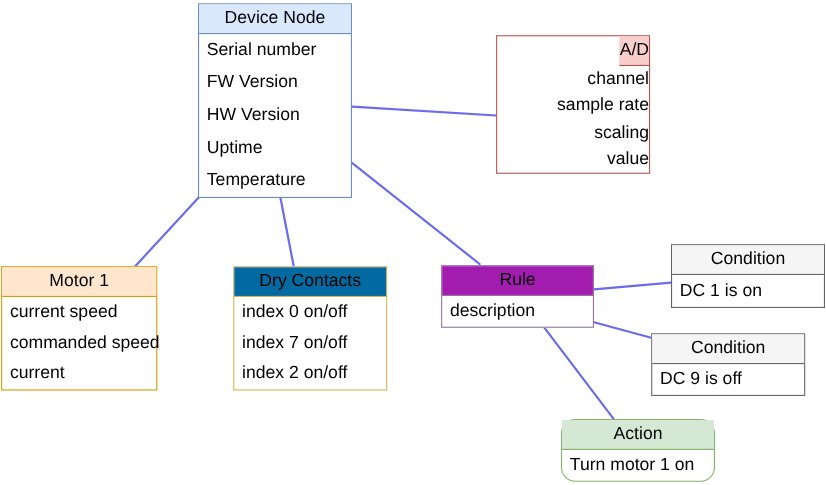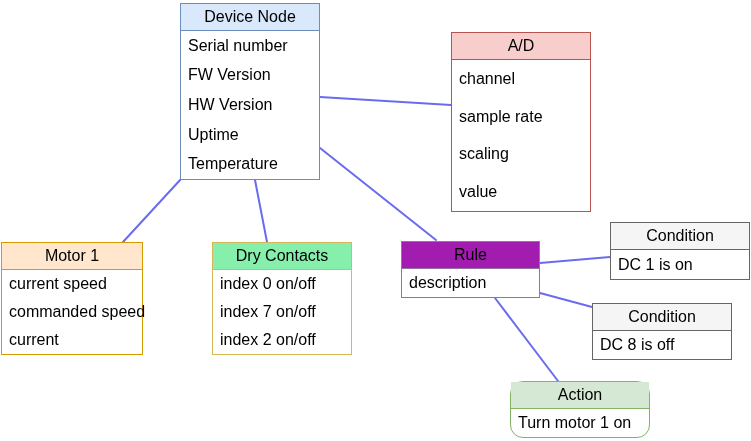--- a/index.html
+++ b/index.html
@@ -57,48 +57,48 @@
       <line x1="495" y1="298" x2="558" y2="381" stroke="#6b6bef" stroke-width="2" stroke-linecap="round"></line>
     </svg>
 <div class="node" style="left: 180px; top: 3px; width: 140px; height: 177px; border-color: rgb(108, 142, 191);">
       <div class="node-header" style="background: rgb(218, 232, 252); border-bottom-color: rgb(108, 142, 191);">Device Node</div>
       <div class="node-row">Serial number</div>
       <div class="node-row">FW Version</div>
       <div class="node-row">HW Version</div>
       <div class="node-row">Uptime</div>
       <div class="node-row">Temperature</div>
     </div>
-    <div class="node" style="left: 451px; top: 32px; width: 140px; height: 180px; border-color: rgb(184, 84, 80);">
+    <div class="node" style="left: 451px; top: 32px; width: 140px; height: 126px; border-color: rgb(184, 84, 80); align-items: flex-end;">
       <div class="node-header" style="background: rgb(248, 206, 204); border-bottom-color: rgb(184, 84, 80);">A/D</div>
       <div class="node-row">channel</div>
       <div class="node-row">sample rate</div>
       <div class="node-row">scaling</div>
       <div class="node-row">value</div>
     </div>
     <div class="node" style="left: 1px; top: 242px; width: 142px; height: 113px; border-color: rgb(215, 155, 0); justify-content: space-between;">
       <div class="node-header" style="background: rgb(255, 230, 204); border-bottom-color: rgb(215, 155, 0);">Motor 1</div>
       <div class="node-row">current speed</div>
       <div class="node-row">commanded speed</div>
       <div class="node-row">current</div>
     </div>
     <div class="node" style="left: 212px; top: 242px; width: 140px; height: 113px; border-color: rgb(214, 182, 86);">
-      <div class="node-header" style="background: #86efac; border-bottom-color: rgb(214, 182, 86);">Dry Contacts</div>
+      <div class="node-header" style="background: #0369a1; border-bottom-color: rgb(214, 182, 86);">Dry Contacts</div>
       <div class="node-row">index 0 on/off</div>
       <div class="node-row">index 7 on/off</div>
       <div class="node-row">index 2 on/off</div>
     </div>
     <div class="node" style="left: 401px; top: 241px; width: 139px; height: 57px; border-color: rgb(150, 115, 166);">
       <div class="node-header" style="background: #a21caf; border-bottom-color: rgb(150, 115, 166);">Rule</div>
       <div class="node-row">description</div>
     </div>
     <div class="node" style="left: 610px; top: 222px; width: 140px; height: 58px; border-color: rgb(102, 102, 102);">
       <div class="node-header" style="background: rgb(245, 245, 245); border-bottom-color: rgb(102, 102, 102);">Condition</div>
       <div class="node-row">DC 1 is on</div>
     </div>
     <div class="node" style="left: 592px; top: 303px; width: 140px; height: 57px; border-color: rgb(102, 102, 102);">
       <div class="node-header" style="background: rgb(245, 245, 245); border-bottom-color: rgb(102, 102, 102);">Condition</div>
-      <div class="node-row">DC 8 is off</div>
+      <div class="node-row">DC 9 is off</div>
     </div>
     <div class="node" style="left: 510px; top: 381px; width: 140px; height: 57px; border-color: rgb(130, 179, 102); border-radius: 13px;">
       <div class="node-header" style="background: rgb(213, 232, 212); border-bottom-color: rgb(130, 179, 102);">Action</div>
       <div class="node-row">Turn motor 1 on</div>
     </div>
   </div>
 
 </body></html>

